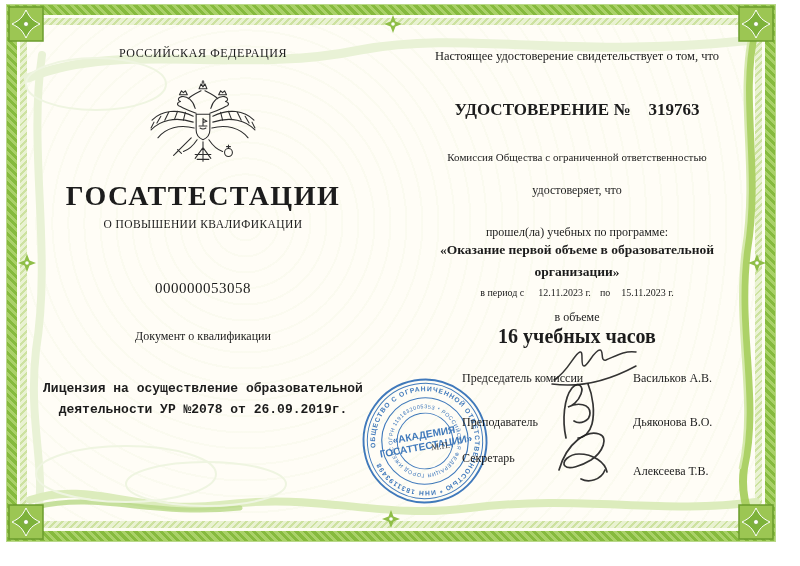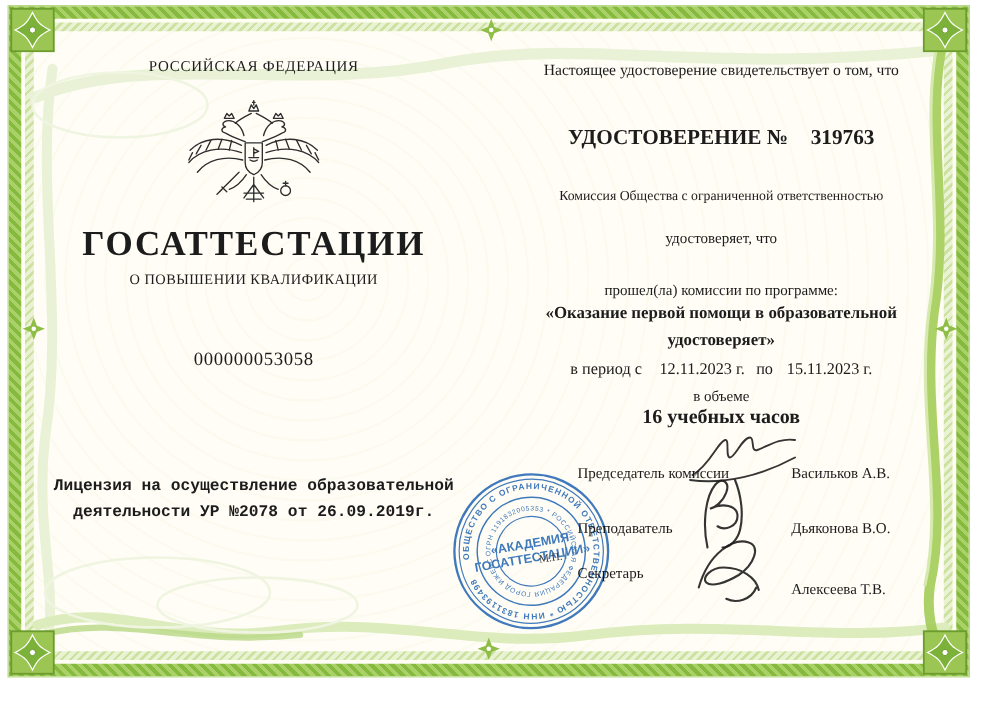--- a/index.html
+++ b/index.html
@@ -38,24 +38,24 @@
   .l-lic{left:203px;top:379px;width:336px;font-size:13px;font-weight:bold;line-height:1.6;font-family:Liberation Mono, monospace;}
   .r-intro{left:577px;top:49px;font-size:12.5px;}
   .r-certline{left:577px;top:100px;font-size:17px;font-weight:bold;}
   .r-certline .num{margin-left:18px;}
   .r-comm{left:577px;top:151px;font-size:11px;}
   .r-org{left:577px;top:167px;font-size:12px;}
   .r-cert{left:577px;top:183px;font-size:12px;}
   .r-name{left:577px;top:195px;font-size:18px;font-weight:bold;}
   .r-compl{left:577px;top:225px;font-size:12px;}
   .r-prog{left:577px;top:239px;width:350px;font-size:13.5px;font-weight:bold;line-height:1.6;}
-  .r-period{left:577px;top:287px;font-size:13px;}
+  .r-period{left:577px;top:287px;font-size:10px;}
   .r-period .d1{margin-left:14px;} .r-period .to{margin-left:9px;} .r-period .d2{margin-left:11px;}
   .r-vol{left:577px;top:310px;font-size:12px;}
-  .r-hours{left:577px;top:325px;font-size:16px;font-weight:bold;}
+  .r-hours{left:577px;top:325px;font-size:20px;font-weight:bold;}
   .sig-role{font-size:12px;}
   .sig-name{font-size:12px;}
   .sigsvg{position:absolute;}
   .stamp{position:absolute;left:353px;top:369px;mix-blend-mode:multiply;opacity:.92;}
   .mp{left:431px;top:441px;font-size:9px;color:#3c3c3c;transform:rotate(-8deg);}
 </style>
 </head>
 <body>
 
 <div class="page">
@@ -144,30 +144,31 @@
       <path d="M70,64 v20 M70,70 l-8,11 M70,70 l8,11 M62,77 h16 M64,82 h12"></path>
       <path d="M58,60 L42,76 M40,78 l4,-4 M44,72 l4,4"></path>
       <circle cx="96" cy="75" r="4"></circle>
         <path d="M96,71 v-3.5 M94,69 h4"></path>
     </g>
   </svg>
 
   <div class="txt ctr l-title">ГОСАТТЕСТАЦИИ</div>
   <div class="txt ctr l-sub">О ПОВЫШЕНИИ КВАЛИФИКАЦИИ</div>
   <div class="txt ctr l-num">000000053058</div>
+  <div class="txt ctr l-doc">Документ о квалификации</div>
   <div class="txt ctr wrap l-lic">Лицензия на осуществление образовательной деятельности УР №2078 от 26.09.2019г.</div>
 
   <div class="txt ctr r-intro">Настоящее удостоверение свидетельствует о том, что</div>
   <div class="txt ctr r-certline">
     <span>УДОСТОВЕРЕНИЕ №</span><span class="num">319763</span>
   </div>
   <div class="txt ctr r-comm">Комиссия Общества с ограниченной ответственностью</div>
   <div class="txt ctr r-cert">удостоверяет, что</div>
-  <div class="txt ctr r-compl">прошел(ла) комиссии по программе:</div>
-  <div class="txt ctr wrap r-prog">«Оказание первой помощи в образовательной удостоверяет»</div>
+  <div class="txt ctr r-compl">прошел(ла) учебных по программе:</div>
+  <div class="txt ctr wrap r-prog">«Оказание первой объеме в образовательной организации»</div>
   <div class="txt ctr r-period">
     <span>в период с</span><span class="d1">12.11.2023 г.</span><span class="to">по</span><span class="d2">15.11.2023 г.</span>
   </div>
   <div class="txt ctr r-vol">в объеме</div>
   <div class="txt ctr r-hours">16 учебных часов</div>
 
   <div class="txt sig-role" style="left:462px;top:371px">Председатель комиссии</div>
   <div class="txt sig-name" style="left:633px;top:371px">Васильков А.В.</div>
   <div class="txt sig-role" style="left:462px;top:415px">Преподаватель</div>
   <div class="txt sig-name" style="left:633px;top:415px">Дьяконова В.О.</div>

